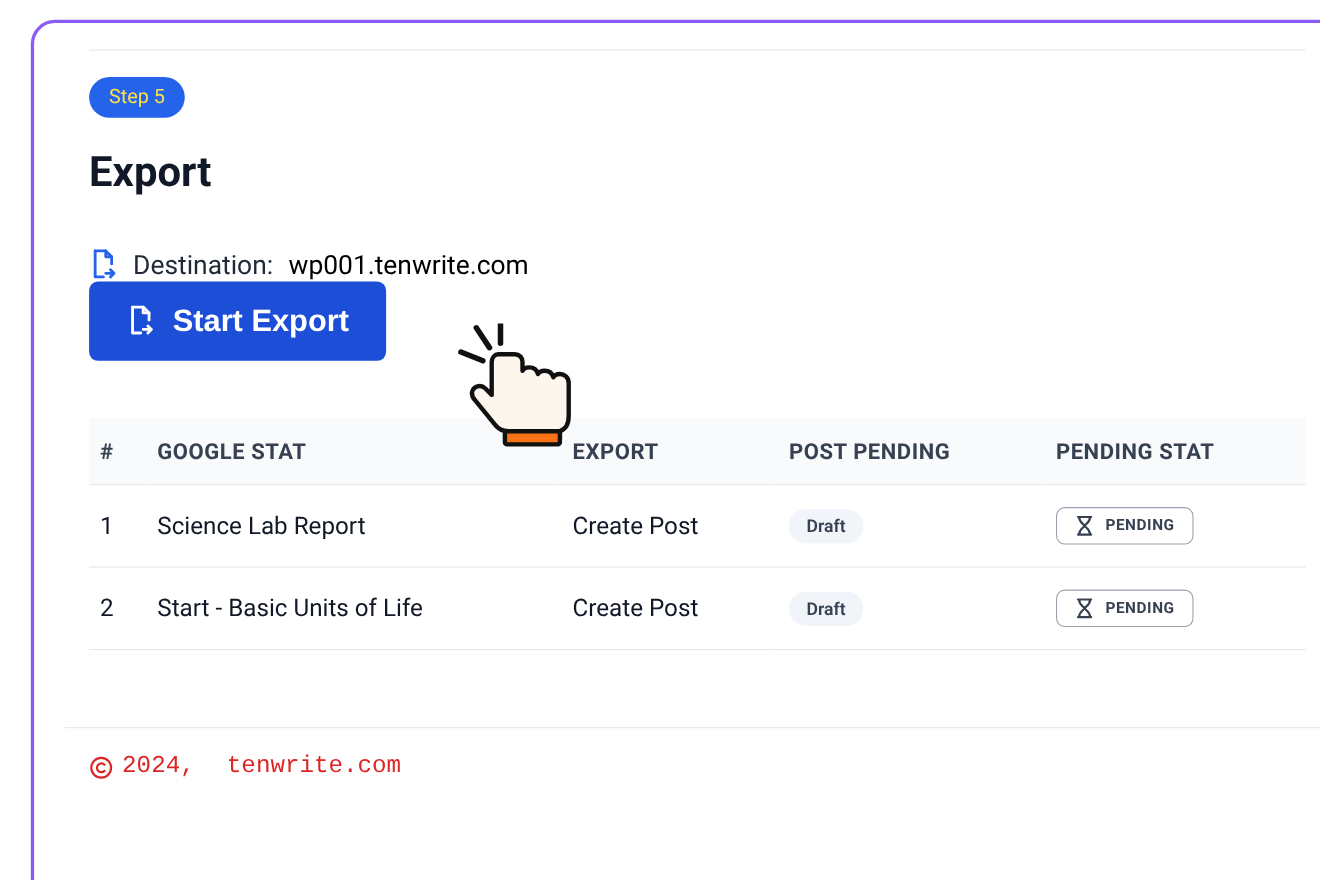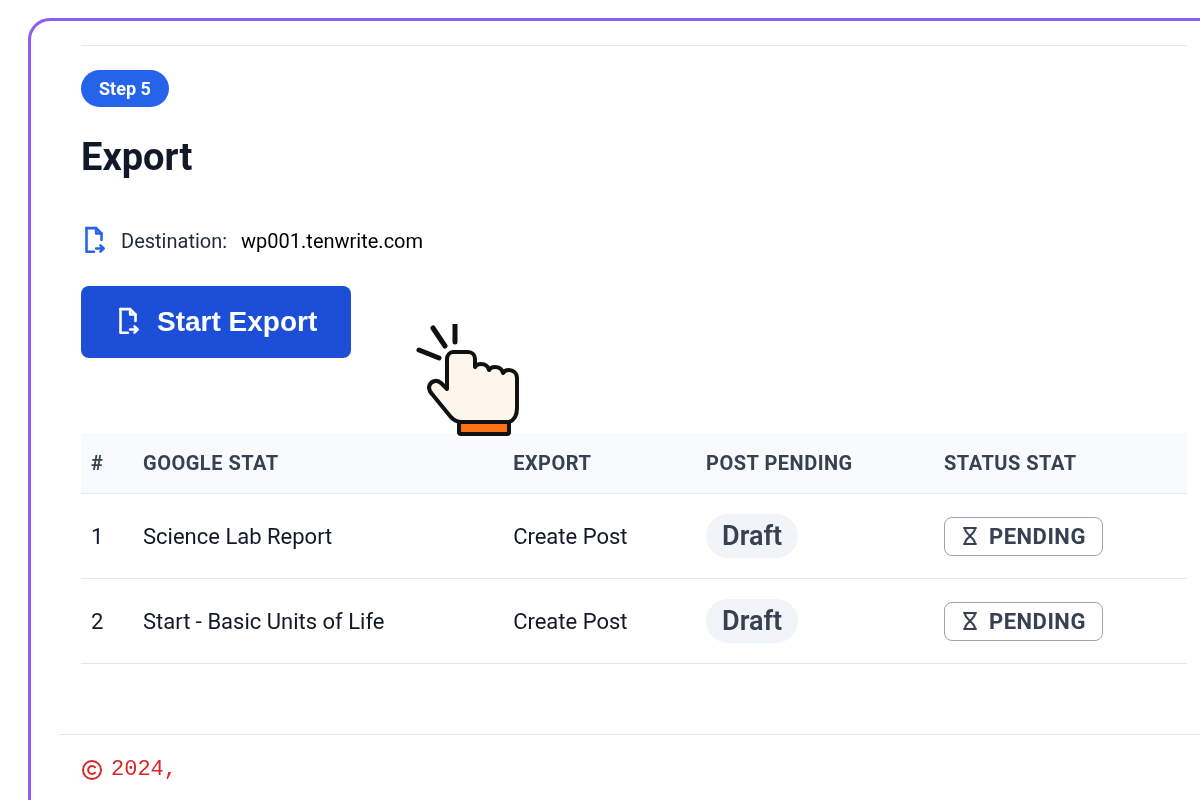--- a/index.html
+++ b/index.html
@@ -27,60 +27,59 @@
   }
   .thin-sep-top {
     height: 1px;
     background: #e5e7eb;
     margin-top: 24px;
     margin-bottom: 24px;
   }
   .step-badge {
     display: inline-block;
     background: #2563eb;
-    color: #ffffff;
-    font-weight: 700;
+    color: #fde047;
+    font-weight: 400;
     font-size: 18px;
     padding: 8px 18px;
     border-radius: 9999px;
     margin-bottom: 28px;
   }
   .page-title {
     font-size: 38px;
     font-weight: 700;
     color: #111827;
     margin-bottom: 47px;
   }
   .dest-row {
     display: flex;
     align-items: center;
     gap: 14px;
-    font-size: 20px;
+    font-size: 24px;
     color: #1f2937;
-    margin-bottom: 30px;
     text-align: center;
   }
   .dest-row .icon-wrap { color: #2563eb; display:flex; align-items:center;}
   .dest-label { color:#1f2937; }
   .dest-link { color: #000000; text-decoration: none; }
   .start-btn {
     display: inline-flex;
     align-items: center;
     gap: 16px;
     background: #1d4ed8;
     color: #fff;
     font-size: 28px;
     font-weight: 600;
     border: none;
     border-radius: 8px;
     padding: 20px 34px;
     cursor: pointer;
   }
   .start-btn .icon-wrap { display:flex; align-items:center; }
-  .btn-wrap { position: relative; margin-bottom: 75px; display:inline-block;}
+  .btn-wrap { position: relative; margin-bottom: 52px; display:inline-block;}
   .hand-cursor {
     position: absolute;
     left: 330px;
     top: 38px;
     pointer-events: none;
   }
 
   table.export-table {
     width: 100%;
     border-collapse: collapse;
@@ -104,46 +103,46 @@
     vertical-align: middle;
   }
   .export-table tbody td:first-child { padding-left:10px;}
   .draft-pill {
     display: inline-block;
     background: #f1f5f9;
     color: #374151;
     font-weight: 600;
     padding: 6px 16px;
     border-radius: 9999px;
-    font-size: 27px;
+    font-size: 16px;
   }
   .pending-badge {
     display: inline-flex;
     align-items: center;
     gap: 10px;
     border: 1.5px solid #9ca3af;
     background: #fff;
     color: #374151;
     font-weight: 700;
     padding: 6px 16px;
     border-radius: 8px;
-    font-size: 22px;
+    font-size: 14px;
     letter-spacing: 0.5px;
   }
   .footer-sep {
     height: 1px;
     background: #e5e7eb;
     margin: 70px -50px 22px -22px;
   }
   .footer {
     font-family: "Courier New", monospace;
     color: #dc2626;
     font-size: 22px;
     display: flex;
-    align-items: center;
+    align-items: flex-end;
     gap: 8px;
     padding-left: 0;
   }
   .footer .c-icon {
     display:inline-flex; align-items:center; justify-content:center;
     width:22px; height:22px;
   }
 </style>
 </head>
 <body>
@@ -202,21 +201,21 @@
       </div>
     </div>
 
     <table class="export-table">
       <thead>
         <tr>
           <th>#</th>
           <th>GOOGLE STAT</th>
           <th>EXPORT</th>
           <th>POST PENDING</th>
-          <th>STATUS STAT</th>
+          <th>PENDING STAT</th>
         </tr>
       </thead>
       <tbody>
         <tr>
           <td>1</td>
           <td>Science Lab Report</td>
           <td>Create Post</td>
           <td><span class="draft-pill">Draft</span></td>
           <td>
             <span class="pending-badge">
@@ -248,15 +247,16 @@
 
     <div class="footer">
       <span class="c-icon">
         <svg width="22" height="22" viewBox="0 0 22 22">
           <circle cx="11" cy="11" r="9" fill="none" stroke="#dc2626" stroke-width="2"></circle>
           <path d="M14 8.2 a4 4 0 1 0 0 5.6" fill="none" stroke="#dc2626" stroke-width="2" stroke-linecap="round"></path>
         </svg>
       </span>
       <span>2024,</span>
       <span>&nbsp;</span>
+      <span>tenwrite.com</span>
     </div>
   </div>
 </div>
 
 </body></html>

